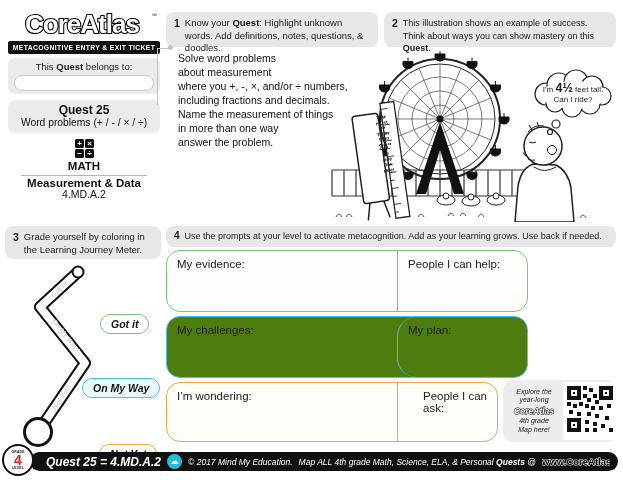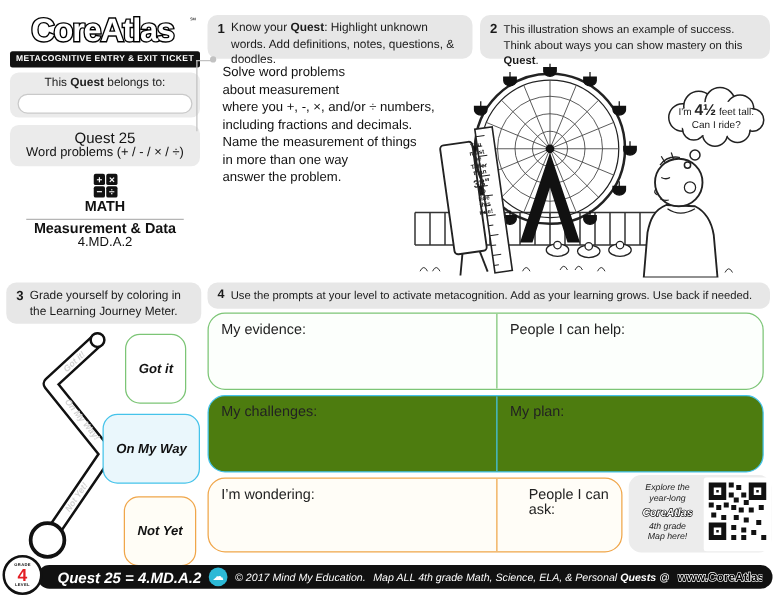--- a/index.html
+++ b/index.html
@@ -16,21 +16,21 @@
     background:#111; color:#fff; font-size:6.8px; font-weight:bold; letter-spacing:.35px;
     display:flex; align-items:center; justify-content:center; border-radius:2px; }
   .belongs-box { position:absolute; left:8px; top:58px; width:152px; height:36px;
     background:#ebebeb; border-radius:7px; text-align:center; padding-top:3px; }
   .belongs-label { font-size:9.5px; color:#222; }
   .owner-input { display:block; margin:3px auto 0; width:140px; height:16px;
     background:#fff; border:1px solid #c9c9c9; border-radius:8px; outline:none;
     font-size:10px; padding:0 6px; font-family:"Liberation Sans",sans-serif; }
   .quest-box { position:absolute; left:8px; top:100px; width:152px; height:33px;
     background:#ebebeb; border-radius:7px; text-align:center; padding-top:3px; }
-  .quest-title { font-size:12px; font-weight:normal; }
+  .quest-title { font-size:12px; font-weight:bold; }
   .quest-subtitle { font-size:10.3px; }
   .math-icon { position:absolute; left:75px; top:139px; width:19px; height:19px;
     display:grid; grid-template-columns:9px 9px; grid-template-rows:9px 9px; gap:1px; }
   .math-icon span { background:#111; color:#fff; font-size:8px; font-weight:bold;
     display:flex; align-items:center; justify-content:center; border-radius:1.5px; line-height:1; }
   .subject { position:absolute; left:8px; top:160px; width:152px; text-align:center;
     font-size:11.5px; font-weight:bold; }
   .strand-wrap { position:absolute; left:8px; top:173px; width:152px; text-align:center; }
   .strand { display:inline-block; font-size:11.5px; font-weight:bold;
     border-top:1px solid #b5b5b5; padding:1px 6px 0; }
@@ -60,36 +60,36 @@
     font-size:8px; line-height:9.5px; color:#222; }
   .bubble-num { font-size:12.5px; font-weight:bold; line-height:9px; }
   .sign-text { position:absolute; left:366px; top:117px; width:29px;
     transform:rotate(-9deg); transform-origin:top left; text-align:center;
     font-size:5px; line-height:5.6px; color:#222; font-weight:bold; }
   .sign-big { font-size:8.5px; line-height:9px; }
 
   
   .meter-svg { position:absolute; left:5px; top:258px; }
   .pill { position:absolute; border-radius:12px; font-weight:bold; font-style:italic;
-    font-size:10.5px; padding:21px 10px; background:#fff; color:#111; white-space:nowrap; }
+    font-size:10.5px; padding:3px 10px; background:#fff; color:#111; white-space:nowrap;margin-top:47px; }
   .pill-got { left:100px; top:267px; border:1.6px solid #7cc576; }
   .pill-way { left:82px;  top:331px; border:1.6px solid #45c3ea; background:#eaf7fc; }
   .pill-not { left:99px;  top:397px; border:1.6px solid #f0a64a; background:#fffdf6; }
 
   
-  .prow { position:absolute; left:166px; width:445px; border-radius:14px;
+  .prow { position:absolute; left:166px; width:362px; border-radius:14px;
     display:flex; overflow:hidden; }
   .prow-green  { top:250px; height:62px; border:1.8px solid #7cc576; background:#fcfffc; }
   .prow-blue   { top:316px; height:62px; border:1.8px solid #45c3ea; background:#4d7c0f; }
   .prow-orange { top:382px; height:60px; width:332px; border:1.8px solid #f0a64a; background:#fffdf7; }
   .pcell { padding:7px 10px; font-size:11.5px; color:#222; }
   .pcell.lft { width:230px; flex:none; }
   .pcell.rgt { flex:1; }
   .prow-green  .pcell.rgt { border-left:1.5px solid #7cc576; }
-  .prow-blue   .pcell.rgt { border-left:1.5px solid #45c3ea; }
+  .prow-blue   .pcell.rgt { border-left:1.5px solid #45c3ea;border-radius:19px; }
   .prow-orange .pcell.rgt { border-left:1.5px solid #f0a64a;padding-left:25px; }
 
   
   .qr-panel { position:absolute; left:503px; top:380px; width:114px; height:62px;
     background:#ececec; border-radius:10px; display:flex; align-items:center;
     padding:4px 5px; gap:3px; }
   .qr-lines { width:52px; text-align:center; font-size:7px; font-style:italic;
     line-height:8.5px; color:#222; }
   .qr-box { background:#fff; padding:2px; border-radius:2px; }
 

